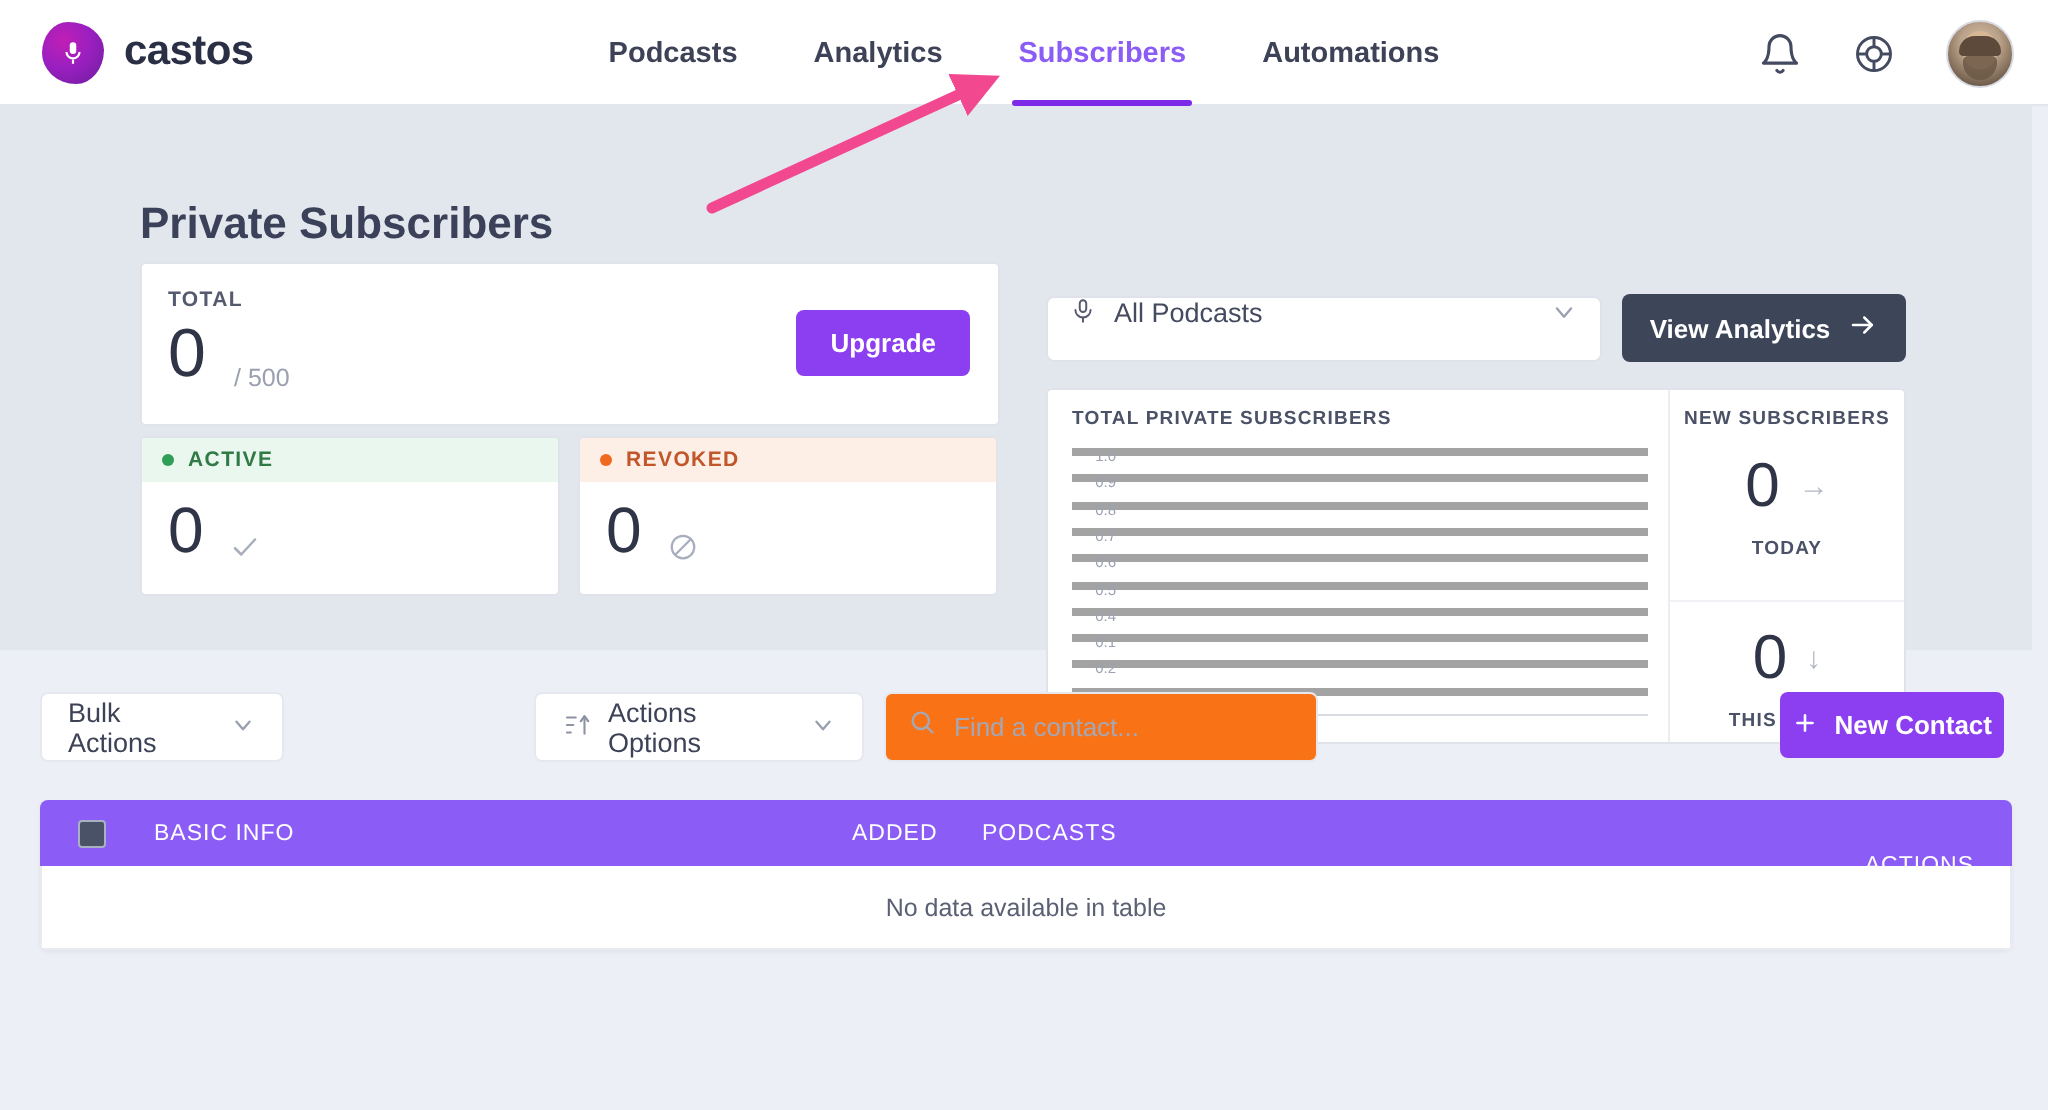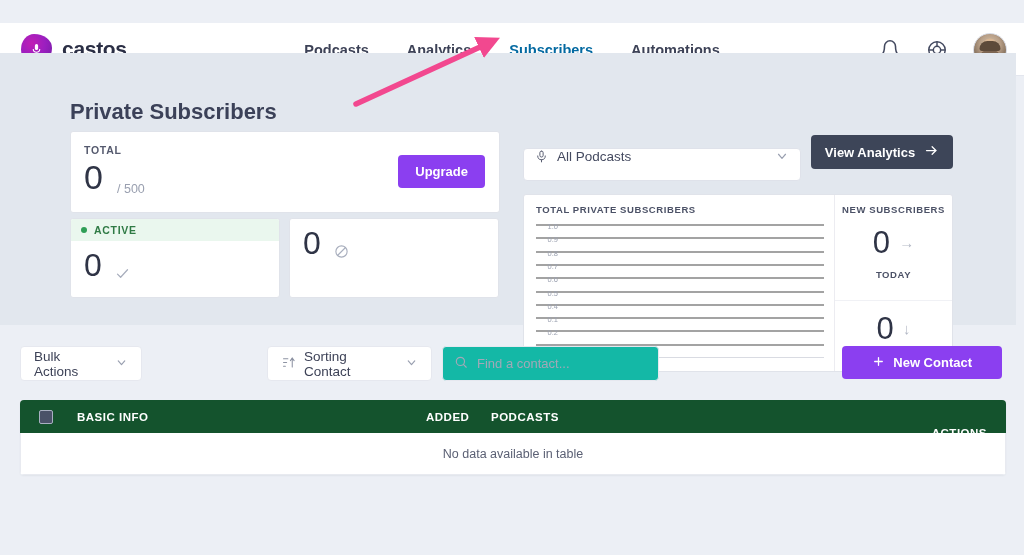--- a/index.html
+++ b/index.html
@@ -10,42 +10,42 @@
     overflow: hidden;
   }
   .page { position: relative; width: 1024px; height: 555px; }
 
   
   .header {
     position: absolute; top: 0; left: 0;
     width: 1024px; height: 53px;
     background: #ffffff;
     border-bottom: 1px solid #e3e6ee;
-    display: flex; align-items: center; margin-top: 23px;
+    display: flex; align-items: center;
   }
   .brand { display: flex; align-items: center; margin-left: 21px; }
   .brand-logo {
     width: 31px; height: 31px; border-radius: 42% 58% 45% 55% / 50% 45% 55% 50%;
     background: radial-gradient(circle at 35% 30%, #c01fb5 0%, #9b1fc0 45%, #6c1e9e 100%);
     display: flex; align-items: center; justify-content: center;
   }
   .brand-name {
     margin-left: 10px; font-size: 21px; font-weight: bold;
     color: #2b2f45; letter-spacing: -0.3px;
   }
   .nav {
     position: absolute; left: 0; right: 0; top: 0; height: 53px;
     display: flex; align-items: center; justify-content: center; gap: 38px;
   }
   .nav-item {
     font-size: 14.5px; color: #3d4257; font-weight: 600;
     position: relative; height: 53px; display: flex; align-items: center;
     cursor: pointer;
   }
-  .nav-item.active { color: #0369a1; }
+  .nav-item.active { color: #8b5cf6; }
   .nav-item.active:after {
     content: ""; position: absolute; bottom: 0px; left: -3px; right: -3px;
     height: 3px; background: #7c2ae8; border-radius: 2px;
   }
   .header-right {
     position: absolute; right: 17px; top: 0; height: 53px;
     display: flex; align-items: center; gap: 25px;
   }
   .icon-btn { width: 22px; height: 22px; cursor: pointer; color: #444a60; }
   .avatar {
@@ -127,40 +127,40 @@
   .podcast-select {
     position: absolute; left: 523px; top: 95px; width: 278px; height: 33px;
     background: #fff; border: 1px solid #dfe2ea; border-radius: 4px;
     display: flex; padding: 0 11px; cursor: pointer;
   }
   .podcast-select .mic { color: #555a6e; margin-right: 9px; }
   .podcast-select .ps-label { font-size: 13.5px; color: #444a60; flex: 1; }
   .chev { color: #9aa0b0; }
 
   .view-analytics {
-    position: absolute; left: 811px; top: 82px; width: 142px; height: 34px;
+    position: absolute; left: 811px; top: 94px; width: 142px; height: 34px;
     background: #3d4558; color: #fff; border: none; border-radius: 4px;
     font-size: 13px; font-weight: bold; cursor: pointer;
     display: flex; align-items: center; justify-content: center; gap: 9px;
     font-family: "Liberation Sans", sans-serif;
   }
 
   .analytics-card {
     position: absolute; left: 523px; top: 141px; width: 430px; height: 178px;
     background: #fff; border: 1px solid #e0e3ea; border-radius: 3px; display: flex;
   }
   .chart-pane { width: 311px; border-right: 1px solid #ececf1; position: relative; }
   .chart-title {
     position: absolute; left: 12px; top: 9px; font-size: 9.5px; font-weight: bold;
     letter-spacing: .6px; color: #4b5166;
   }
   .chart-plot { position: absolute; left: 12px; right: 10px; top: 29px; bottom: 14px; }
   .grid-row {
     position: absolute; left: 0; right: 0; height: 0;
-    border-top: 2px solid #a3a3a3;
+    border-top: 4px solid #a3a3a3;
   }
   .grid-row.baseline { border-top: 1px solid #d9dbe2; }
   .tick-label {
     position: absolute; left: 0; width: 22px; text-align: right;
     font-size: 7.5px; color: #9ca2b1; transform: translateY(-50%);
   }
 
   .new-pane { flex: 1; position: relative; }
   .new-title {
     position: absolute; left: 0; right: 0; top: 9px; text-align: center;
@@ -188,45 +188,45 @@
     position: absolute; height: 35px; background: #fff;
     border: 1px solid #e6e8ef; border-radius: 4px;
     display: flex; align-items: center; gap: 8px; padding: 0 13px;
     font-size: 13.5px; color: #3d4257; cursor: pointer;
   }
   .tb-bulk { left: 20px; width: 122px; }
   .tb-filters { left: 152px; width: 105px; }
   .tb-sorting { left: 267px; width: 165px; }
   .tb-search {
     position: absolute; left: 442px; width: 217px; height: 35px;
-    background: #14b8a6; border: 1px solid #e6e8ef; border-radius: 4px;
+    background: #f97316; border: 1px solid #e6e8ef; border-radius: 4px;
     display: flex; align-items: center; padding: 0 11px; gap: 9px;
   }
   .tb-search input {
     border: none; outline: none; font-size: 13px; color: #3d4257;
     font-family: "Liberation Sans", sans-serif; width: 100%; background: transparent;
   }
   .tb-search input::placeholder { color: #a2a8b7; }
   .new-contact {
     position: absolute; right: 22px; top: 0; height: 33px;
     background: #8b3ff0; color: #fff; border: none; border-radius: 4px;
-    font-size: 13px; font-weight: bold; padding: 0 30px; cursor: pointer;
+    font-size: 13px; font-weight: bold; padding: 0 6px; cursor: pointer;
     display: flex; align-items: center; gap: 8px;
     font-family: "Liberation Sans", sans-serif;
   }
 
   
   .table-wrap {
     position: absolute; left: 20px; top: 400px; width: 986px;
     border-radius: 4px; overflow: hidden;
     box-shadow: 0 1px 2px rgba(40,45,70,.06);
   }
   .thead {
-    height: 33px; background: #14532d; display: flex; align-items: center;
-    color: #fff; font-size: 11.5px; font-weight: bold; letter-spacing: .5px;
+    height: 33px; background: #8b5cf6; display: flex; align-items: center;
+    color: #fff; font-size: 11.5px; font-weight: normal; letter-spacing: .5px;
     position: relative;
   }
   .th-check {
     width: 14px; height: 14px; margin-left: 19px; border: 1.5px solid #a9b0c2;
     border-radius: 2px; background: #4a5268; cursor: pointer;
   }
   .th { position: absolute; }
   .th-basic { left: 57px; }
   .th-added { left: 406px; }
   .th-pods  { left: 471px; }
@@ -326,20 +326,24 @@
         <div class="sub-value">0</div>
         <div class="sub-icon">
           <svg width="15" height="15" viewBox="0 0 24 24" fill="none" stroke="#a8aebd" stroke-width="2" stroke-linecap="round" stroke-linejoin="round">
               <polyline points="4 13 9 18 20 6"></polyline>
             </svg>
         </div>
       </div>
     </div>
 
     <div class="sub-card revoked-card">
+      <div class="sub-head">
+        <span class="dot"></span>
+        <span>REVOKED</span>
+      </div>
       <div class="sub-body">
         <div class="sub-value">0</div>
         <div class="sub-icon">
           <svg width="15" height="15" viewBox="0 0 24 24" fill="none" stroke="#a8aebd" stroke-width="1.8">
             <circle cx="12" cy="12" r="9"></circle>
               <line x1="5.6" y1="18.4" x2="18.4" y2="5.6"></line>
           </svg>
         </div>
       </div>
     </div>
@@ -453,21 +457,21 @@
     <div class="tb-btn tb-sorting">
       <span>
         <svg width="15" height="15" viewBox="0 0 24 24" fill="none" stroke="#8d93a3" stroke-width="1.7" stroke-linecap="round" stroke-linejoin="round">
           <line x1="4" y1="6" x2="11" y2="6"></line>
             <line x1="4" y1="12" x2="9" y2="12"></line>
             <line x1="4" y1="18" x2="7" y2="18"></line>
           <polyline points="15 9 18 5 21 9"></polyline>
             <line x1="18" y1="5" x2="18" y2="19"></line>
         </svg>
       </span>
-      <span>Sorting Contact</span>
+      <span>Actions Options</span>
       <span class="chev">
         <svg width="13" height="13" viewBox="0 0 24 24" fill="none" stroke="#9aa0b0" stroke-width="2.2" stroke-linecap="round" stroke-linejoin="round">
             <polyline points="6 9 12 16 18 9"></polyline>
           </svg>
       </span>
     </div>
 
     <div class="tb-search">
       <span>
         <svg width="14" height="14" viewBox="0 0 24 24" fill="none" stroke="#a2a8b7" stroke-width="2" stroke-linecap="round">

